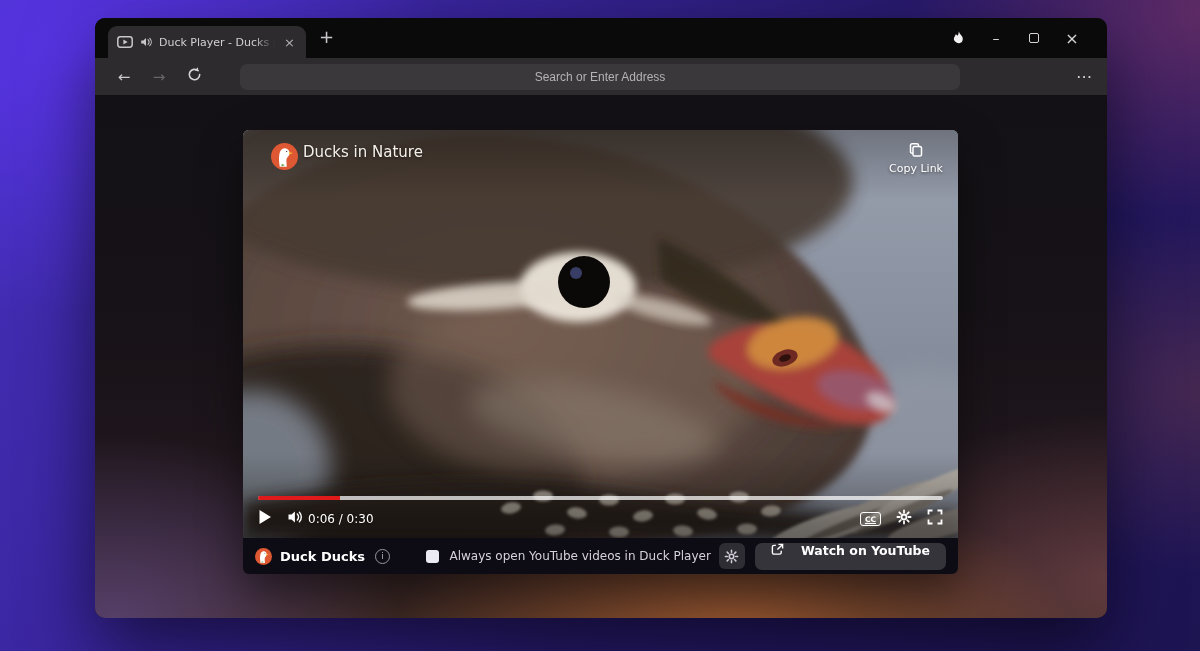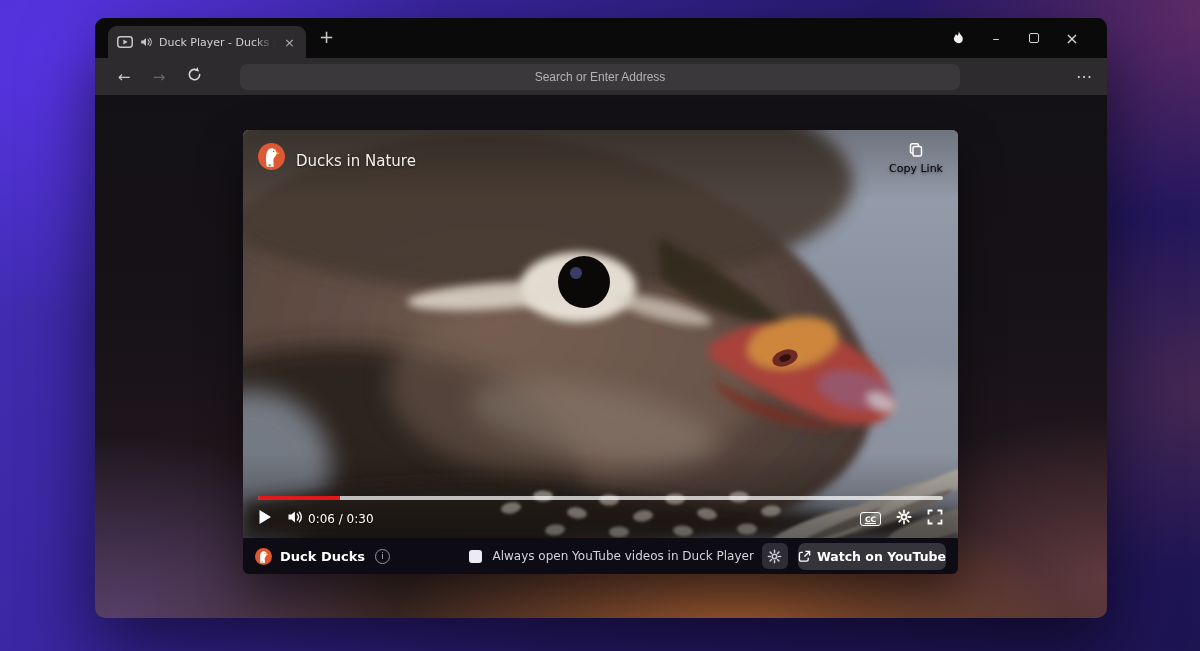--- a/index.html
+++ b/index.html
@@ -74,25 +74,25 @@
     border-radius:6px; overflow:hidden;
     box-shadow: 0 18px 45px rgba(0,0,0,.45);
   }
   .video { position:relative; width:715px; height:408px; background:#7e8694; }
   .duck-art { position:absolute; inset:0; display:block; }
   .video-shade-top { position:absolute; top:0; left:0; right:0; height:70px;
     background:linear-gradient(180deg, rgba(0,0,0,.28), rgba(0,0,0,0)); pointer-events:none; }
   .video-shade-bottom { position:absolute; bottom:0; left:0; right:0; height:85px;
     background:linear-gradient(0deg, rgba(0,0,0,.4), rgba(0,0,0,0)); pointer-events:none; }
 
-  .video-header { position:absolute; top:13px; left:15px; display:flex; align-items:flex-end; gap:11px; }
+  .video-header { position:absolute; top:13px; left:28px; display:flex; align-items:flex-start; gap:5px; }
   .logo-lg { width:27px; height:27px; }
   .video-title { font-size:15px; color:#f3f0ea; text-shadow:0 1px 3px rgba(0,0,0,.55); }
 
-  .copy-link { position:absolute; top:11px; right:15px; text-align:center; color:#000000; cursor:default; }
+  .copy-link { position:absolute; top:11px; right:15px; text-align:center; color:#ffffff; cursor:default; }
   .copy-link svg { display:block; margin:0 auto 3px; }
   .copy-link-label { font-size:11px; text-shadow:0 1px 3px rgba(0,0,0,.5); }
 
   .controls { position:absolute; left:0; right:0; bottom:0; padding:0 15px 8px; }
   .progress { position:relative; height:4px; background:rgba(255,255,255,.72); border-radius:2px; margin-bottom:8px; }
   .progress-fill { position:absolute; left:0; top:0; bottom:0; width:12%; background:#e01a1a; border-radius:2px 0 0 2px; }
   .ctrl-row { display:flex; align-items:center; height:22px;justify-content:space-between; }
   .ctrl-row .gap { width:15px; }
   .time { font-size:12px; color:#fff; text-shadow:0 1px 2px rgba(0,0,0,.6); margin-left:4px; }
   .spacer { flex:1; }
@@ -115,21 +115,21 @@
     font-size:9px; color:#b5b1bb; font-style:normal; margin-left:2px;
   }
   .dp-checkbox { width:13px; height:13px; background:#eceaf2; border-radius:3px; margin-right:2px; }
   .dp-check-label { font-size:12px; color:#d6d2da; margin-right:0; }
   .gear-btn {
     width:26px; height:26px; border-radius:6px; background:rgba(255,255,255,.14);
     display:flex; align-items:center; justify-content:center; margin-right:2px;
   }
   .watch-btn {
     height:27px; border-radius:7px; background:rgba(255,255,255,.17);
-    display:flex; align-items:center; gap:6px; padding:0 0;
+    display:flex; gap:17px; padding:0 16px;
   }
   .watch-label { font-size:12.5px; font-weight:bold; color:#fff; }
 </style>
 </head>
 <body>
 
 <div class="window">
 
   <div class="titlebar">
     <div class="tab">

